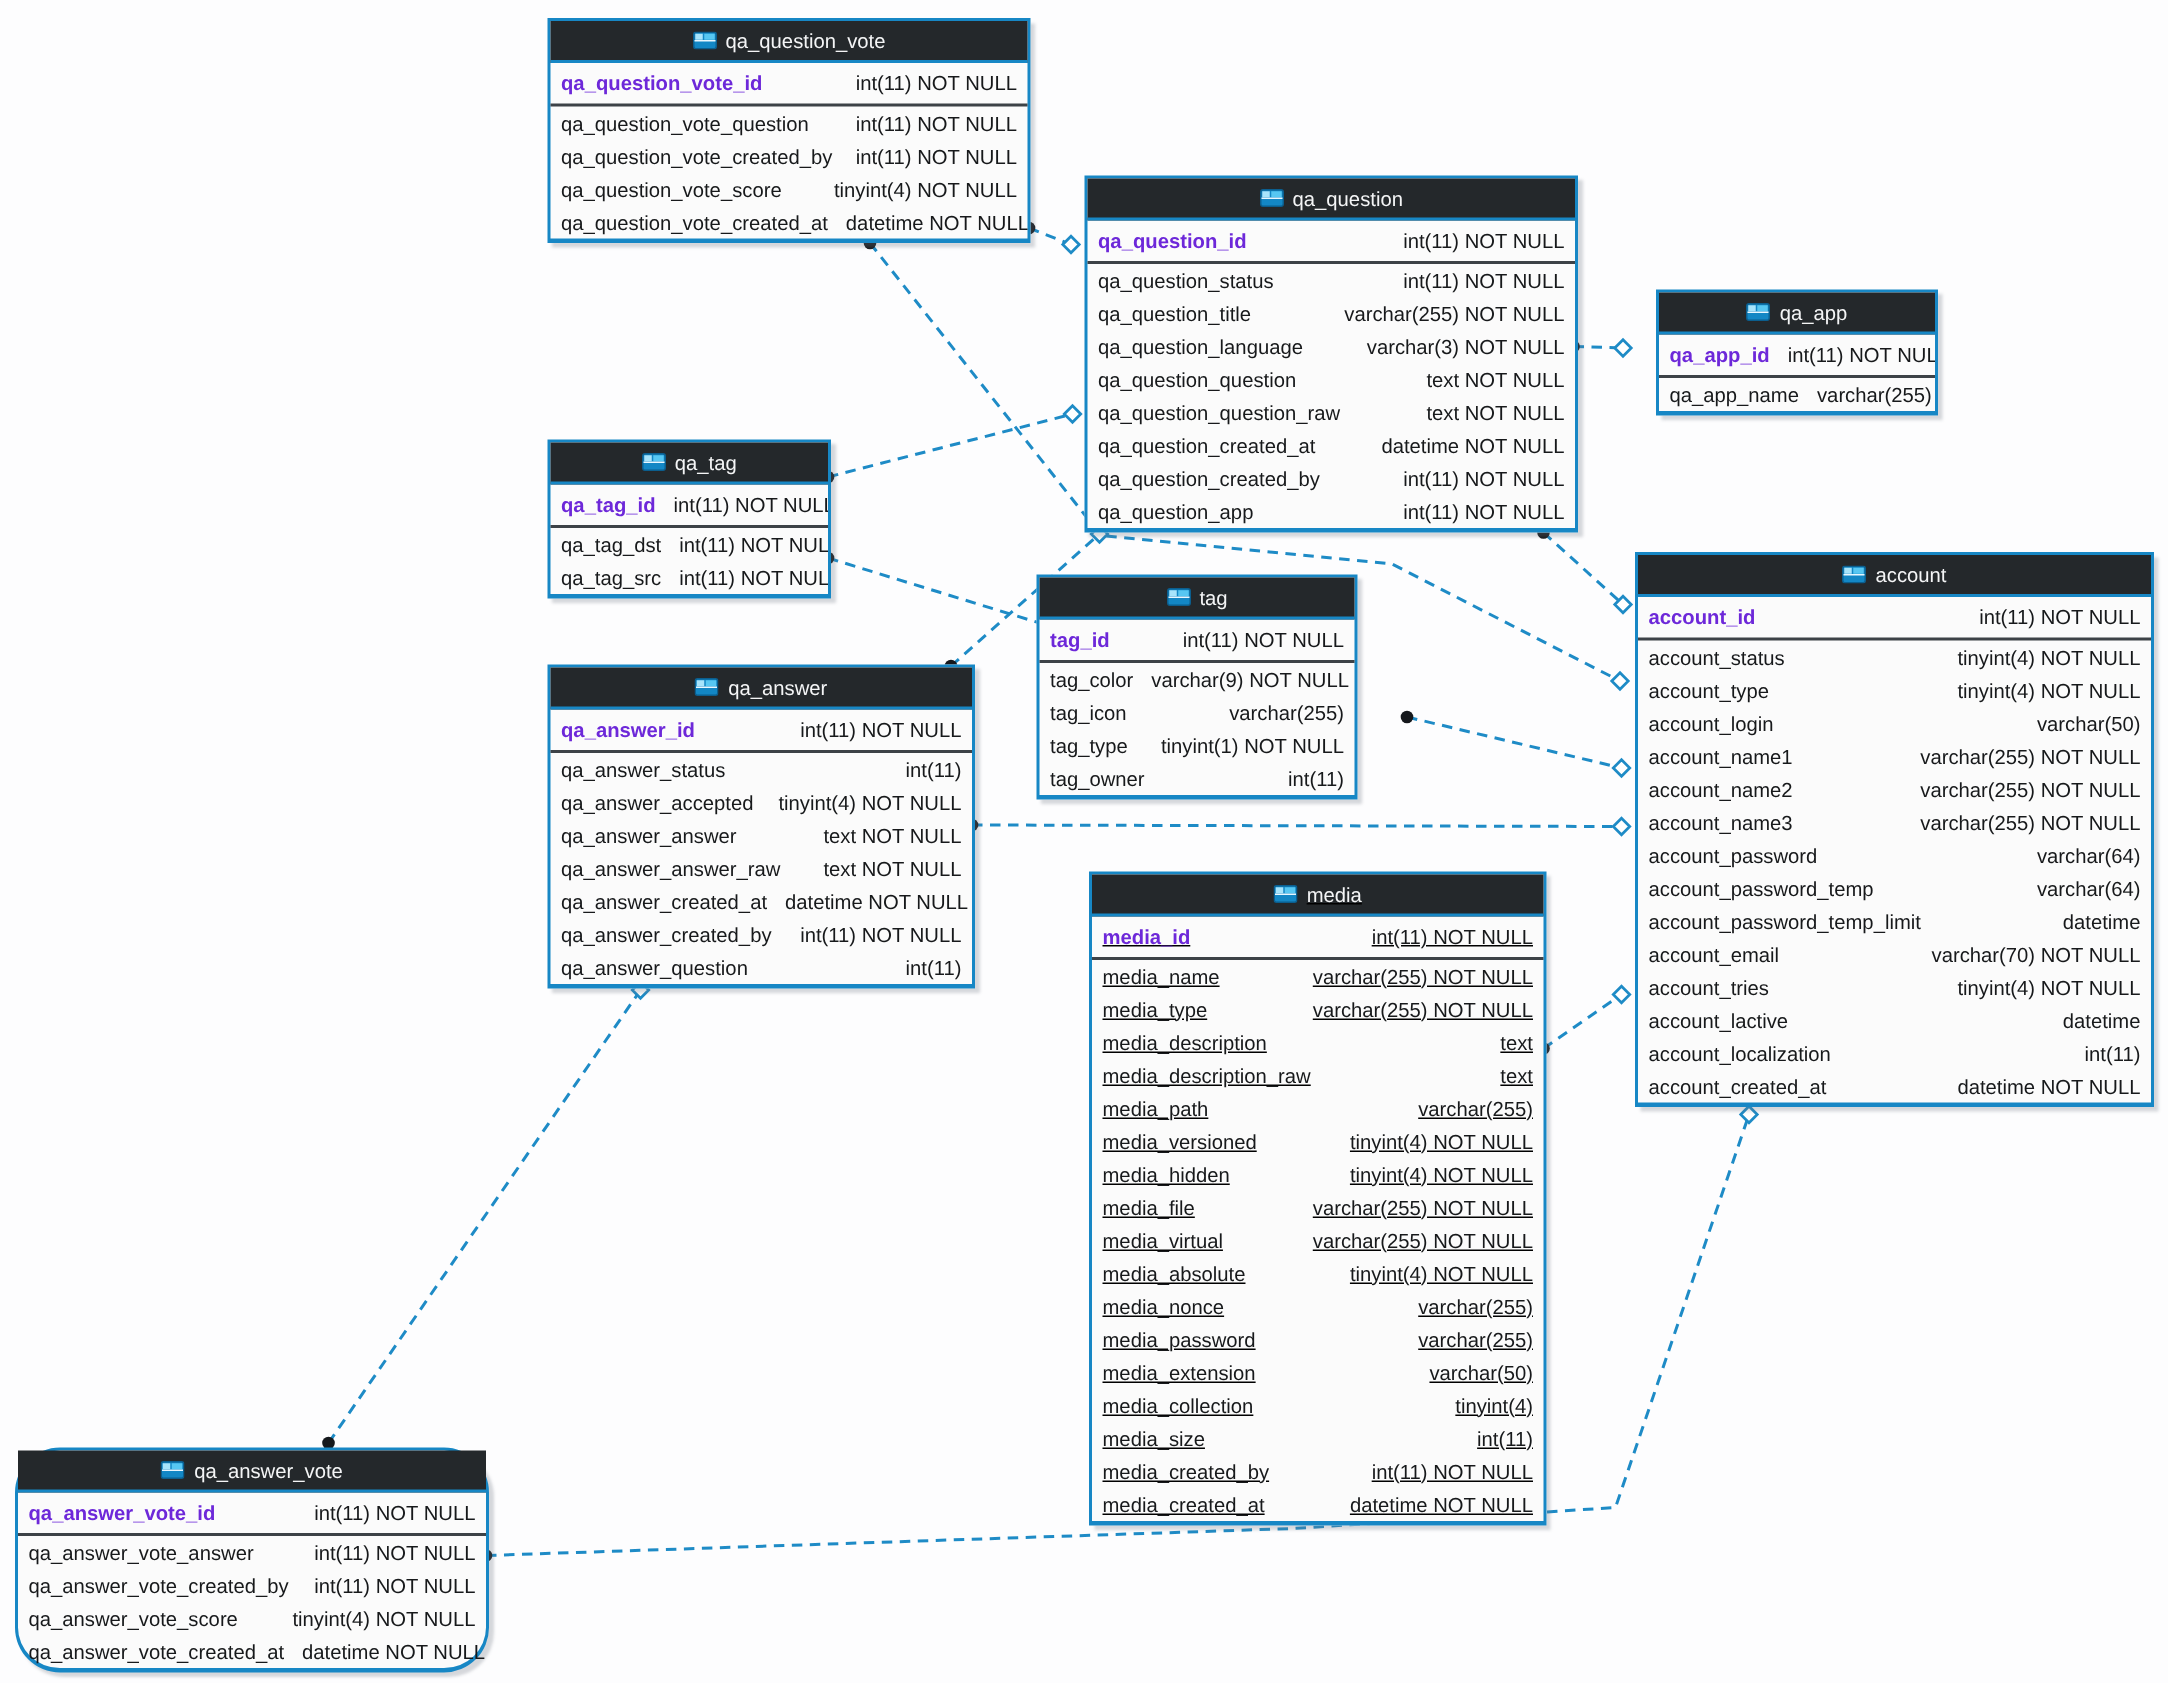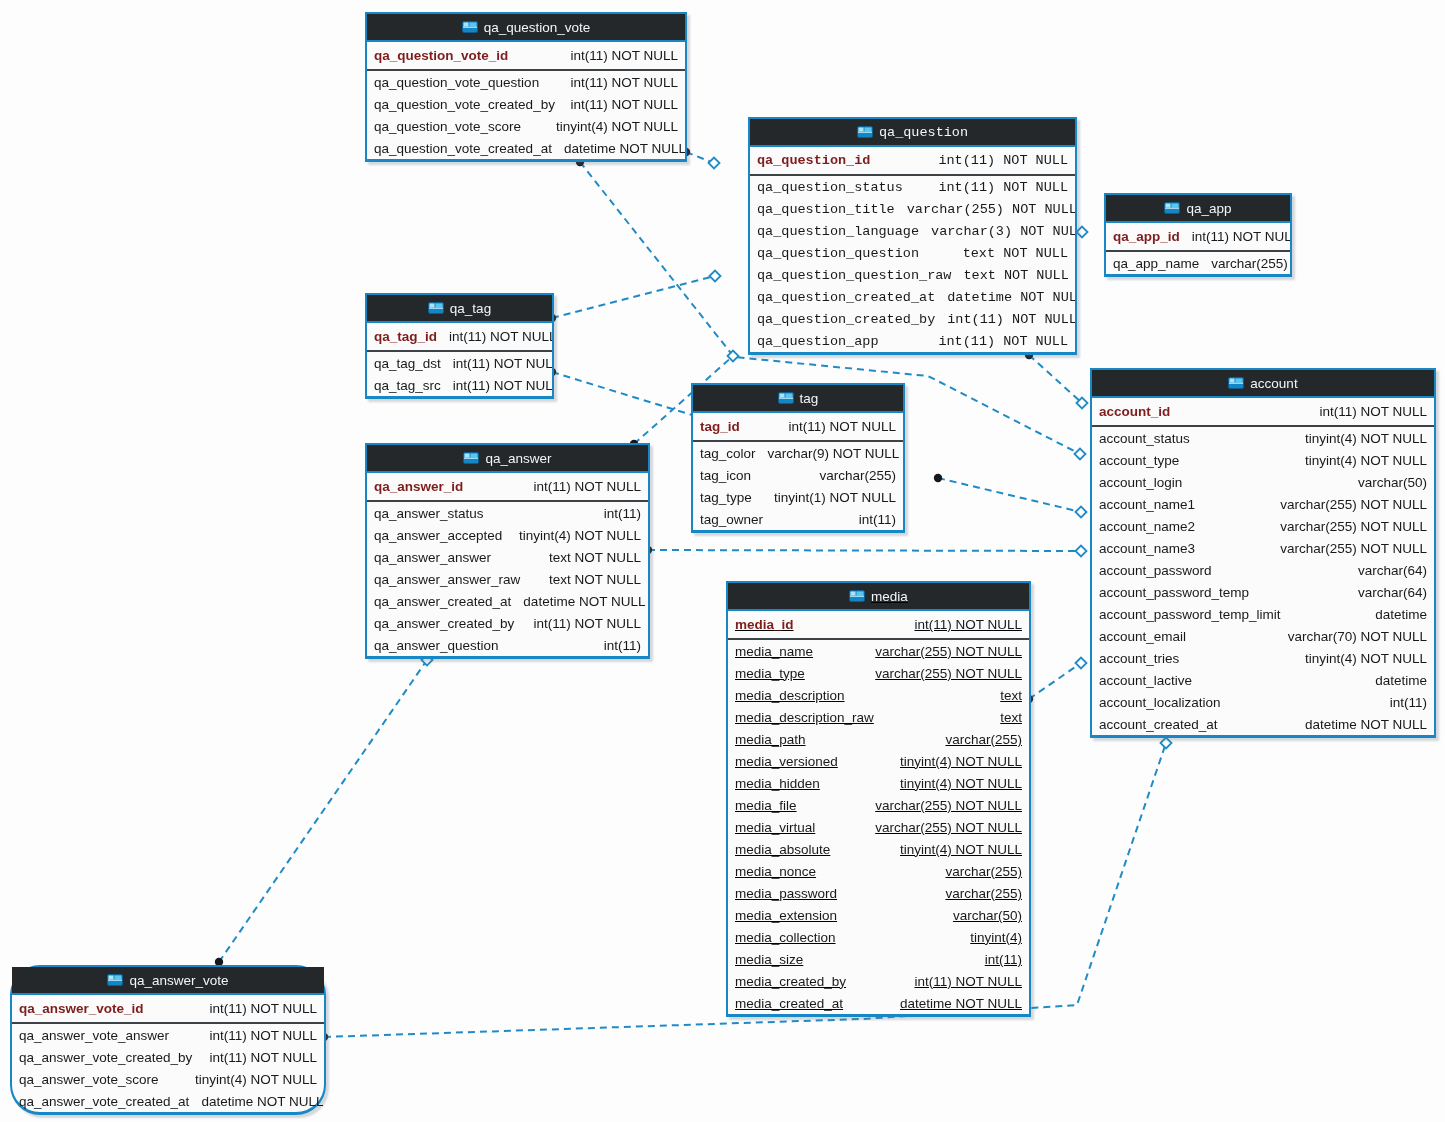--- a/index.html
+++ b/index.html
@@ -25,21 +25,21 @@
     font-size:13.5px;
     border-bottom:2px solid #1787c5;
     cursor:move;white-space:nowrap;overflow:hidden;
   }
   .row{
     height:22px;display:flex;align-items:center;justify-content:space-between;
     padding:0 7px;font-size:13.5px;color:#17191b;
     white-space:nowrap;overflow:hidden;
   }
   .row.pk{height:27px;}
-  .row.pk .fname{font-weight:bold;color:#7f1d1d;}
+  .row.pk .fname{font-weight:bold;color:#6d28d9;}
   .ftype{margin-left:12px;}
   .pk-sep{height:0;border-top:2px solid #3d4247;}
   .ticon{flex:0 0 auto;display:block;}
 </style>
 </head>
 <body>
 
 <div id="canvas">
     <svg id="wires" width="1445" height="1122">
       <g>
@@ -128,21 +128,21 @@
       </div>
       <div class="row">
         <span class="fname">qa_question_vote_score</span>
         <span class="ftype">tinyint(4) NOT NULL</span>
       </div>
       <div class="row">
         <span class="fname">qa_question_vote_created_at</span>
         <span class="ftype">datetime NOT NULL</span>
       </div>
     </div>
-    <div class="tbl" style="left: 748px; top: 117px; width: 325px; font-family: Liberation Mono, monospace;">
+    <div class="tbl" style="left: 723px; top: 117px; width: 325px;">
       <div class="tbl-header">
         <svg class="ticon" width="16" height="12" viewBox="0 0 16 12">
           <rect x="0.5" y="0.5" width="15" height="11" rx="1.5" fill="#1387c5" stroke="#0b5e8e"></rect>
           <rect x="1.5" y="1.5" width="5" height="4" fill="#a8e4fb"></rect>
           <rect x="7.5" y="1.5" width="7" height="4" fill="#57c7f2"></rect>
           <line x1="1" y1="6.2" x2="15" y2="6.2" stroke="#e8f7ff" stroke-width="1"></line>
         </svg>
         <span>qa_question</span>
       </div>
       <div class="row pk">

